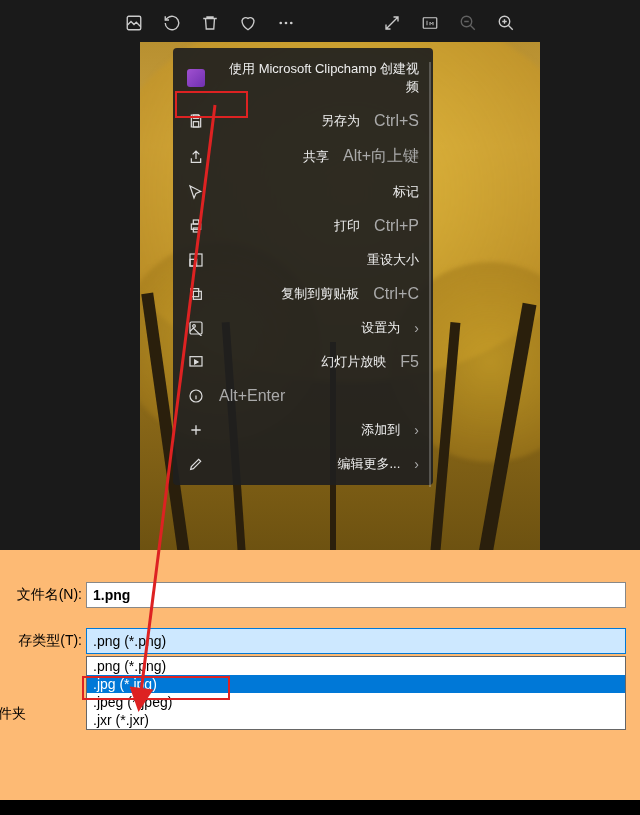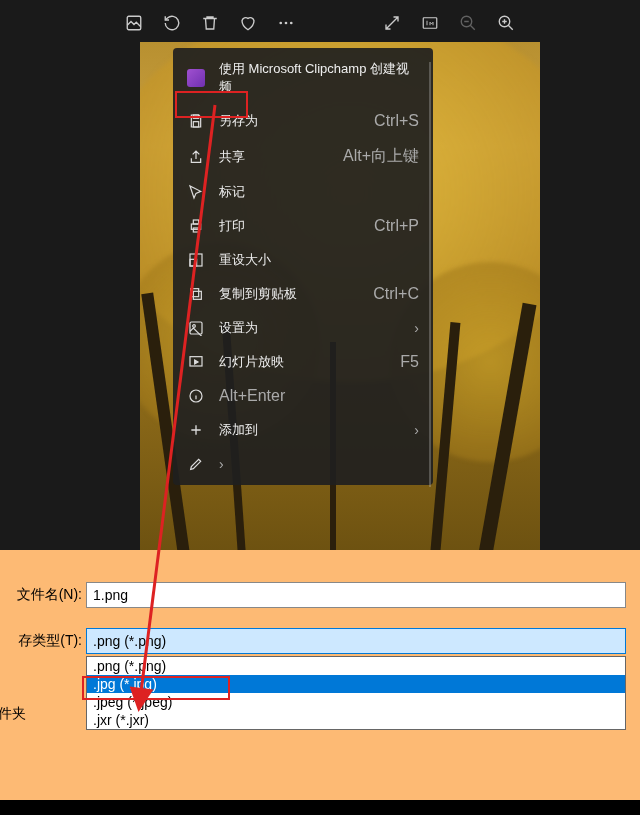--- a/index.html
+++ b/index.html
@@ -13,20 +13,21 @@
       background: #000;
       font-family: "Microsoft YaHei", "Segoe UI", sans-serif;
       position: relative;
       overflow: hidden;
     }
     .top-dark {
       width: 640px;
       height: 565px;
       background: #1a1a1a;
       position: relative;
+      text-align: right;
     }
     .toolbar {
       display: flex;
       gap: 28px;
       align-items: center;
       justify-content: center;
       padding-top: 14px;
       color: #ddd;
     }
     .toolbar-left {
@@ -163,20 +164,21 @@
     }
     .text-input {
       margin-left: 4px;
       width: 540px;
       height: 24px;
       border: 1px solid #888;
       background: #fff;
       padding: 12px 6px;
       font-size: 14px;
       font-family: inherit;
+      font-weight: bold;
     }
     .combo-selected {
       margin-left: 4px;
       width: 540px;
       height: 26px;
       border: 1px solid #0078d7;
       background: #cde8ff;
       padding: 2px 6px;
       font-size: 14px;
       display: flex;
@@ -404,20 +406,21 @@
         </span>
       <span class="mi-label">添加到</span>
       <span class="mi-chevron">›</span>
     </div>
     <div class="menu-item">
       <span class="mi-icon">
           <svg viewBox="0 0 24 24" stroke="#ddd" fill="none" stroke-width="1.8">
             <path d="M4 20l4-1 11-11-3-3L5 16z"></path>
           </svg>
         </span>
+      <span class="mi-label">编辑更多...</span>
       <span class="mi-chevron">›</span>
     </div>
     <div class="scroll-indicator"></div>
   </div>
 
   <div class="red-box-saveas"></div>
 </div>
 
 <div class="bottom-white">
   <div class="field-row">

